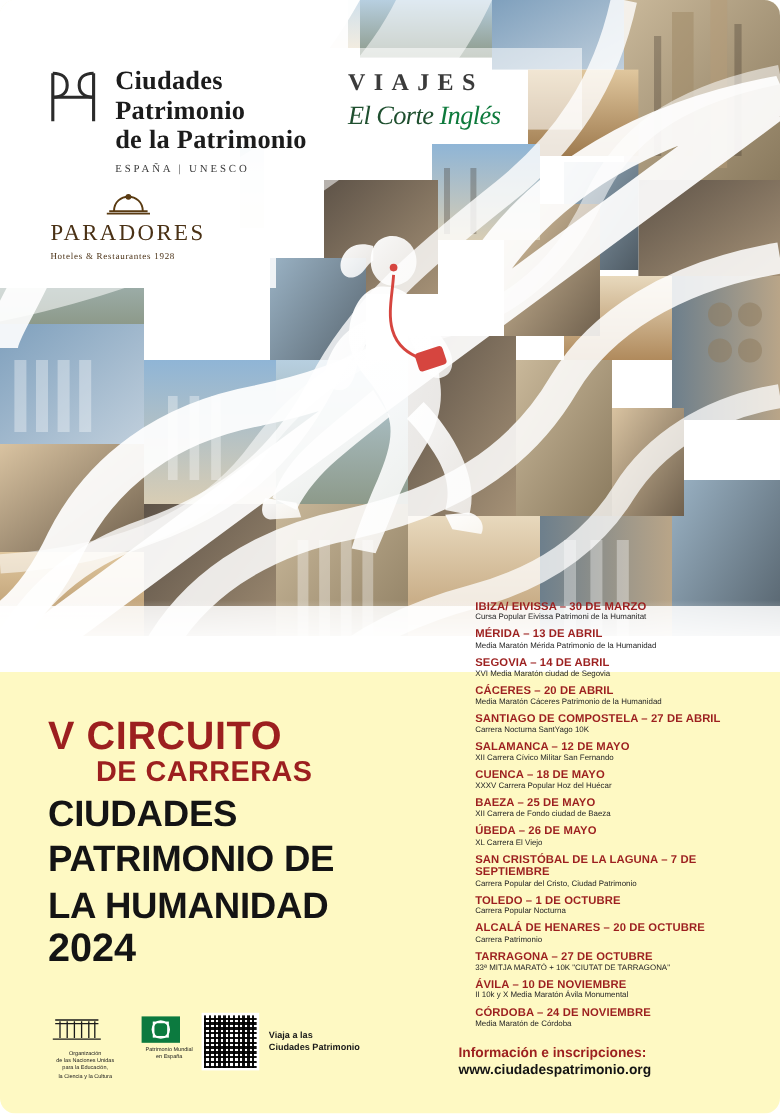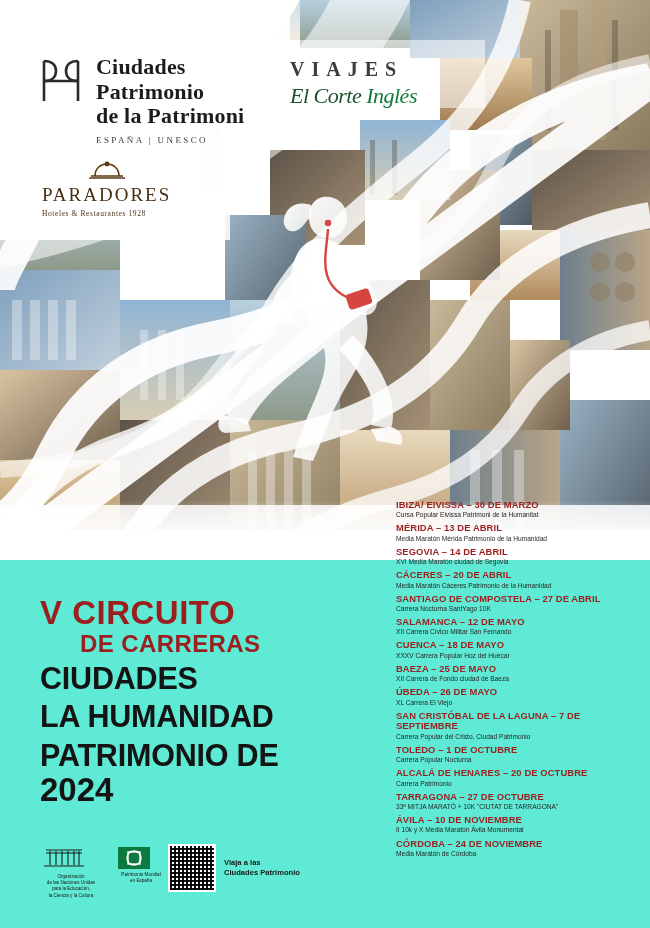--- a/index.html
+++ b/index.html
@@ -6,22 +6,23 @@
   body {
     width: 650px; height: 928px;
     background: #ffffff;
     font-family: "Liberation Sans", sans-serif;
     overflow: hidden;
     position: relative;
   }
   .poster {
     position: relative;
     width: 650px; height: 928px;
-    background: #5eead4;
+    background: #fef9c3;
     overflow: hidden;
+    border-radius: 13px;
   }
 
   
   .mosaic {
     position: absolute;
     left: 0; top: 0;
     width: 650px; height: 560px;
     overflow: hidden;
   }
 
@@ -352,21 +353,21 @@
           <path d="M40,6 L40,46"></path>
           <path d="M6,26 L40,26"></path>
           <path d="M6,6 C14,6 18,10 18,16 C18,22 14,26 6,26"></path>
           <path d="M40,6 C32,6 28,10 28,16 C28,22 32,26 40,26"></path>
         </g>
       </svg>
     </div>
     <div class="cph-text">
       <div class="l1">Ciudades</div>
       <div class="l1">Patrimonio</div>
-      <div class="l1">de la Patrimoni</div>
+      <div class="l1">de la Patrimonio</div>
       <div class="cph-sub">ESPAÑA | UNESCO</div>
     </div>
   </div>
 
   <div class="logo-block vei-logo">
     <div class="vei-top">VIAJES</div>
     <div class="vei-brand">
       <span class="dark">El Corte</span>
       <span>Inglés</span>
     </div>
@@ -381,22 +382,22 @@
       </svg>
     </div>
     <div class="par-name">PARADORES</div>
     <div class="par-sub">Hoteles &amp; Restaurantes 1928</div>
   </div>
 
   <div class="title-block">
     <div class="t-v">V CIRCUITO</div>
     <div class="t-carreras">DE CARRERAS</div>
     <div class="t-big">CIUDADES</div>
+    <div class="t-big">PATRIMONIO DE</div>
     <div class="t-big">LA HUMANIDAD</div>
-    <div class="t-big">PATRIMONIO DE</div>
     <div class="t-year">2024</div>
   </div>
 
   <div class="races">
 
     <div class="race">
       <div class="r-head"><span>IBIZA/ EIVISSA</span><span class="dash"> – </span><span class="date">30 DE MARZO</span></div>
       <div class="r-sub">Cursa Popular Eivissa Patrimoni de la Humanitat</div>
     </div>
 
@@ -508,14 +509,18 @@
   </div>
 
   <div class="qr-box">
     <div class="qr"></div>
     <div class="qr-text">
       <div>Viaja a las</div>
       <div>Ciudades Patrimonio</div>
     </div>
   </div>
 
+  <div class="info-block">
+    <div class="info-title">Información e inscripciones:</div>
+    <div class="info-url">www.ciudadespatrimonio.org</div>
+  </div>
 
 </div>
 
 </body></html>

